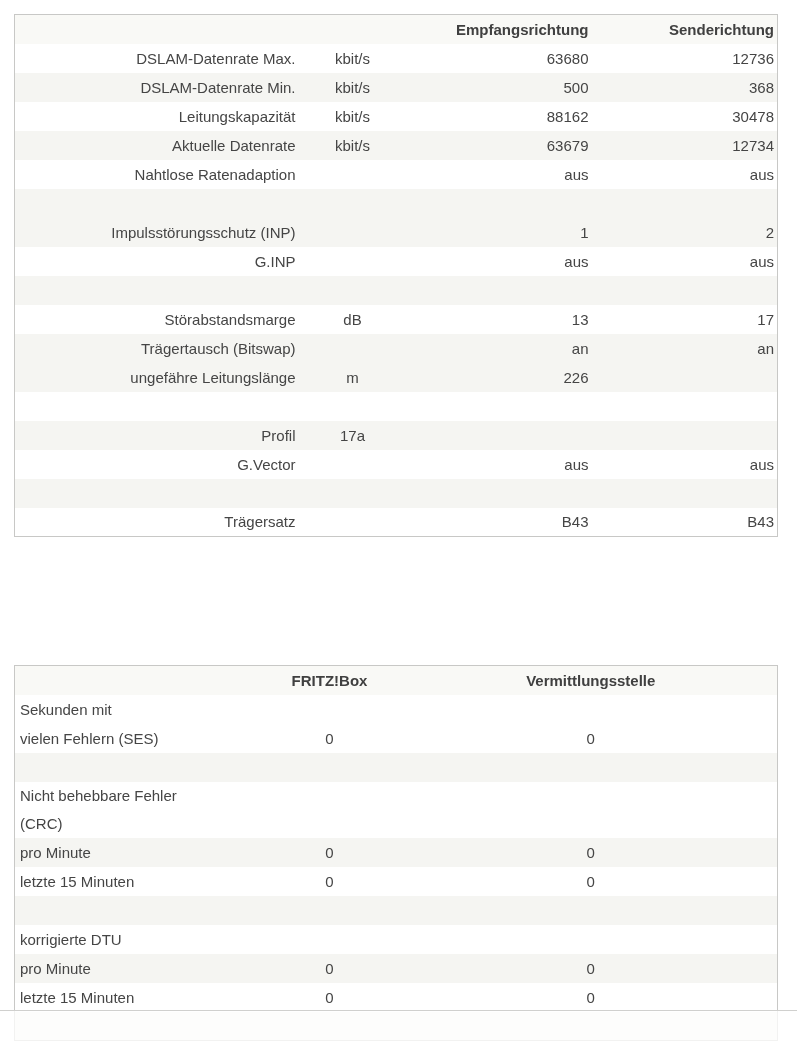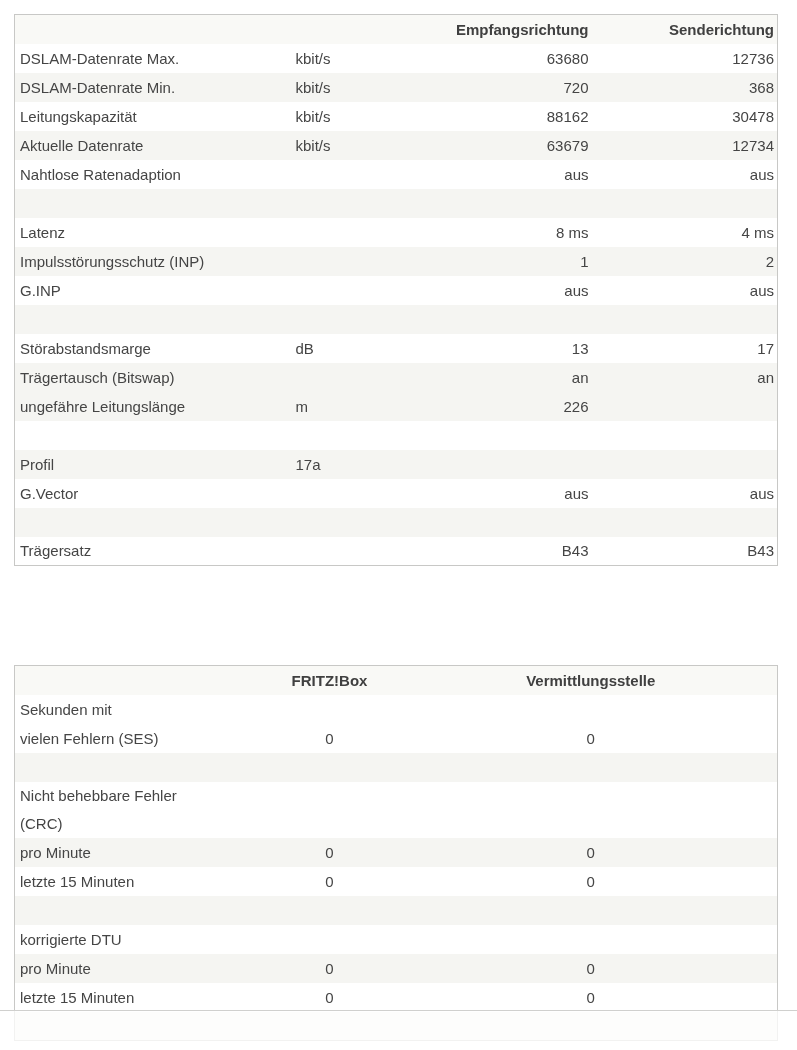--- a/index.html
+++ b/index.html
@@ -40,22 +40,22 @@
     vertical-align: middle;
     overflow: hidden;
     white-space: pre-line;
     font-weight: normal;
   }
   thead tr { background: #f9f9f6; }
   thead th { font-weight: bold; color: #404040; }
   tbody tr.stripe { background: #f5f5f2; padding-left: 28px; }
 
   
-  #dsl-table th:first-child, #dsl-table td:first-child { padding-left: 5px; text-align: left; }
-  #dsl-table td:nth-child(2) { text-align: left; }
+  #dsl-table th:first-child, #dsl-table td:first-child { padding-left: 5px; text-align: right; }
+  #dsl-table td:nth-child(2) { text-align: center; }
   #dsl-table th:nth-child(3), #dsl-table td:nth-child(3),
   #dsl-table th:nth-child(4), #dsl-table td:nth-child(4) { text-align: right; padding-right: 3px; }
 
   
   #error-table th:first-child, #error-table td:first-child { padding-left: 5px; text-align: left; }
   #error-table th:nth-child(2), #error-table td:nth-child(2),
   #error-table th:nth-child(3), #error-table td:nth-child(3) { text-align: center; }
 
   .fade-overlay {
     position: absolute;
@@ -91,21 +91,21 @@
     <tbody id="dsl-tbody">
         <tr>
           <td>DSLAM-Datenrate Max.</td>
           <td>kbit/s</td>
           <td>63680</td>
           <td>12736</td>
         </tr>
         <tr class="stripe">
           <td>DSLAM-Datenrate Min.</td>
           <td>kbit/s</td>
-          <td>720</td>
+          <td>500</td>
           <td>368</td>
         </tr>
         <tr>
           <td>Leitungskapazität</td>
           <td>kbit/s</td>
           <td>88162</td>
           <td>30478</td>
         </tr>
         <tr class="stripe">
           <td>Aktuelle Datenrate</td>
@@ -117,26 +117,20 @@
           <td>Nahtlose Ratenadaption</td>
           <td></td>
           <td>aus</td>
           <td>aus</td>
         </tr>
         <tr class="stripe">
           <td></td>
           <td></td>
           <td></td>
           <td></td>
-        </tr>
-        <tr>
-          <td>Latenz</td>
-          <td></td>
-          <td>8 ms</td>
-          <td>4 ms</td>
         </tr>
         <tr class="stripe">
           <td>Impulsstörungsschutz (INP)</td>
           <td></td>
           <td>1</td>
           <td>2</td>
         </tr>
         <tr>
           <td>G.INP</td>
           <td></td>

